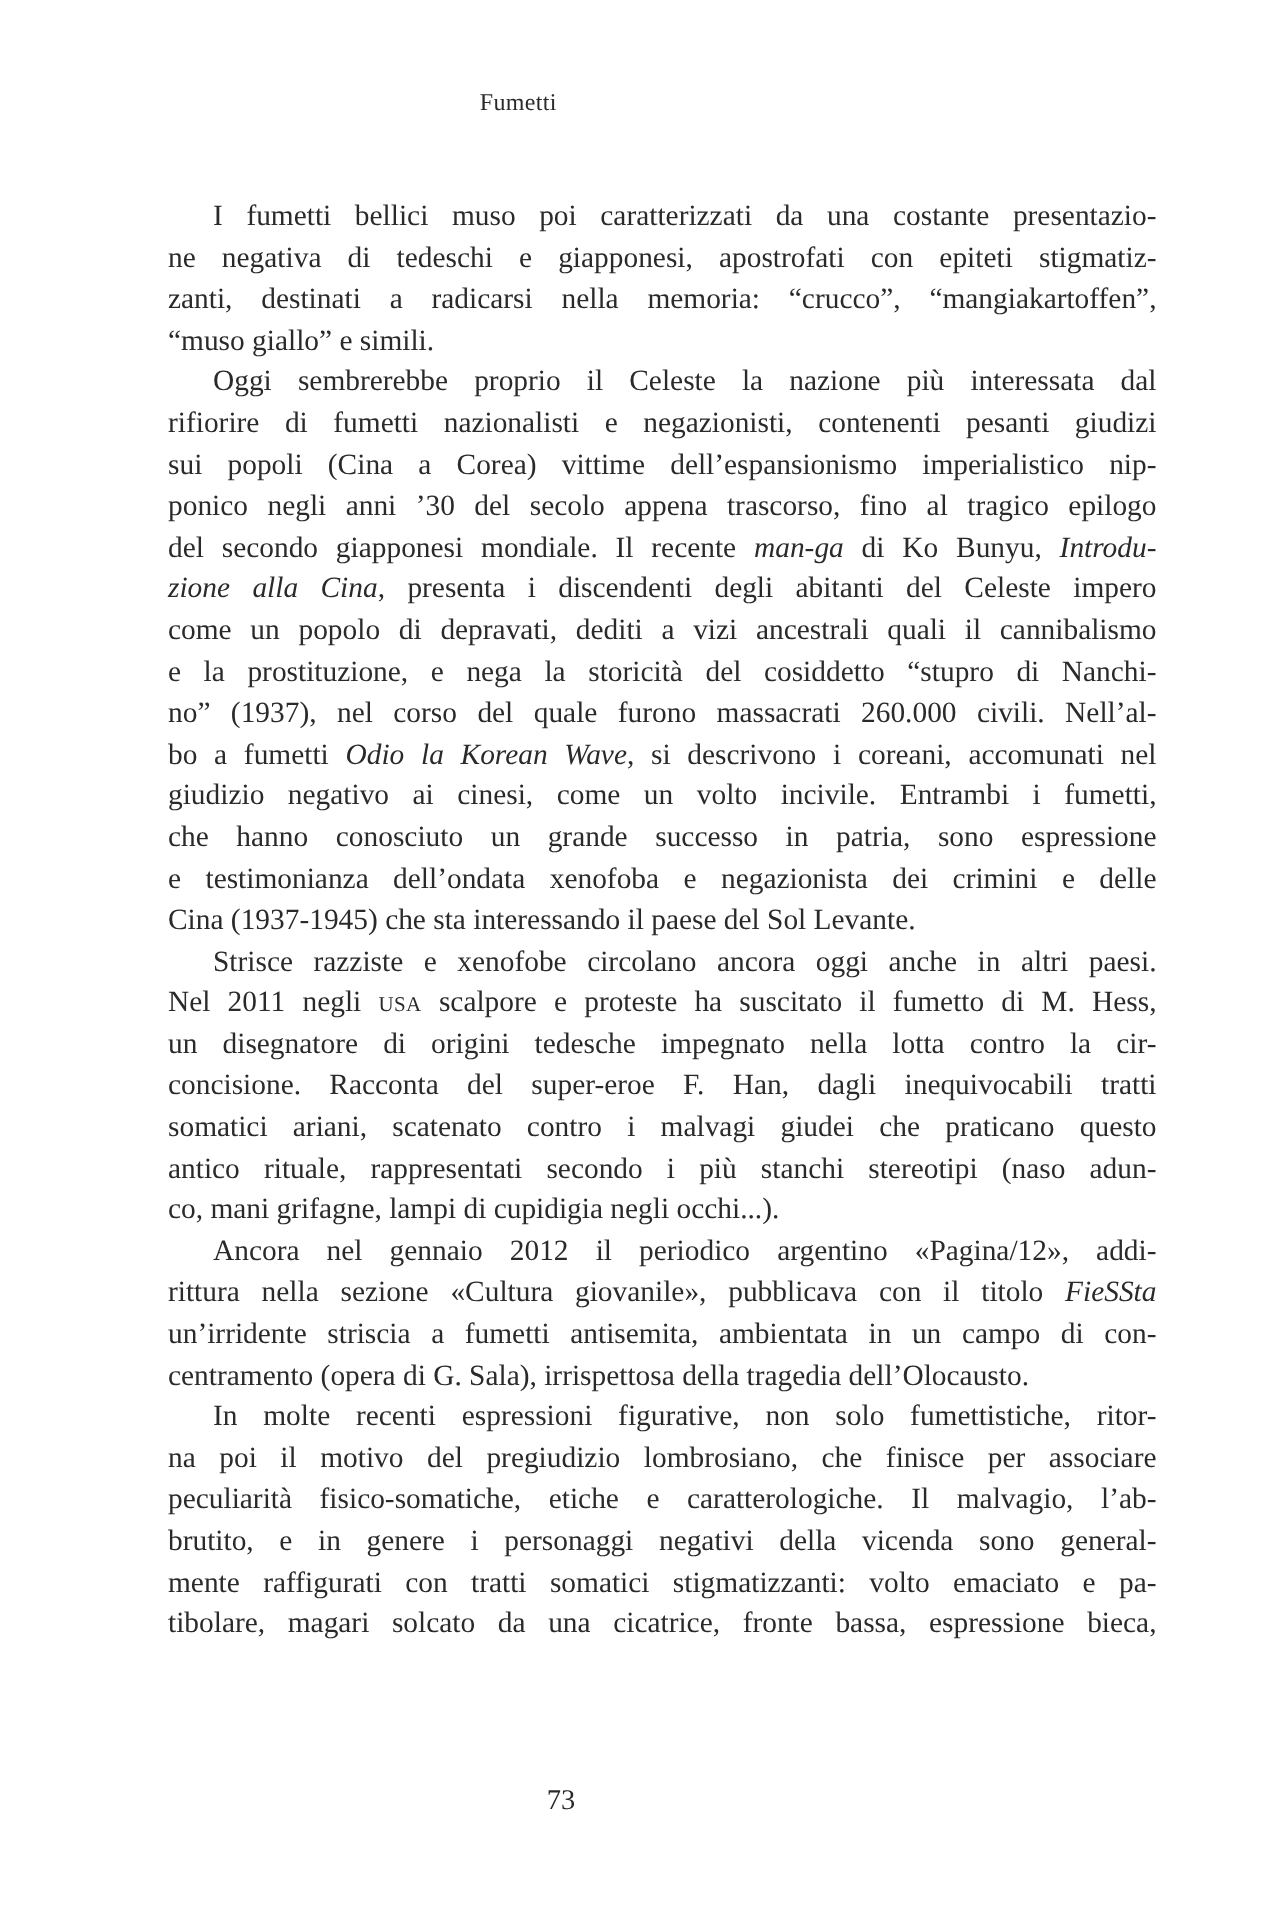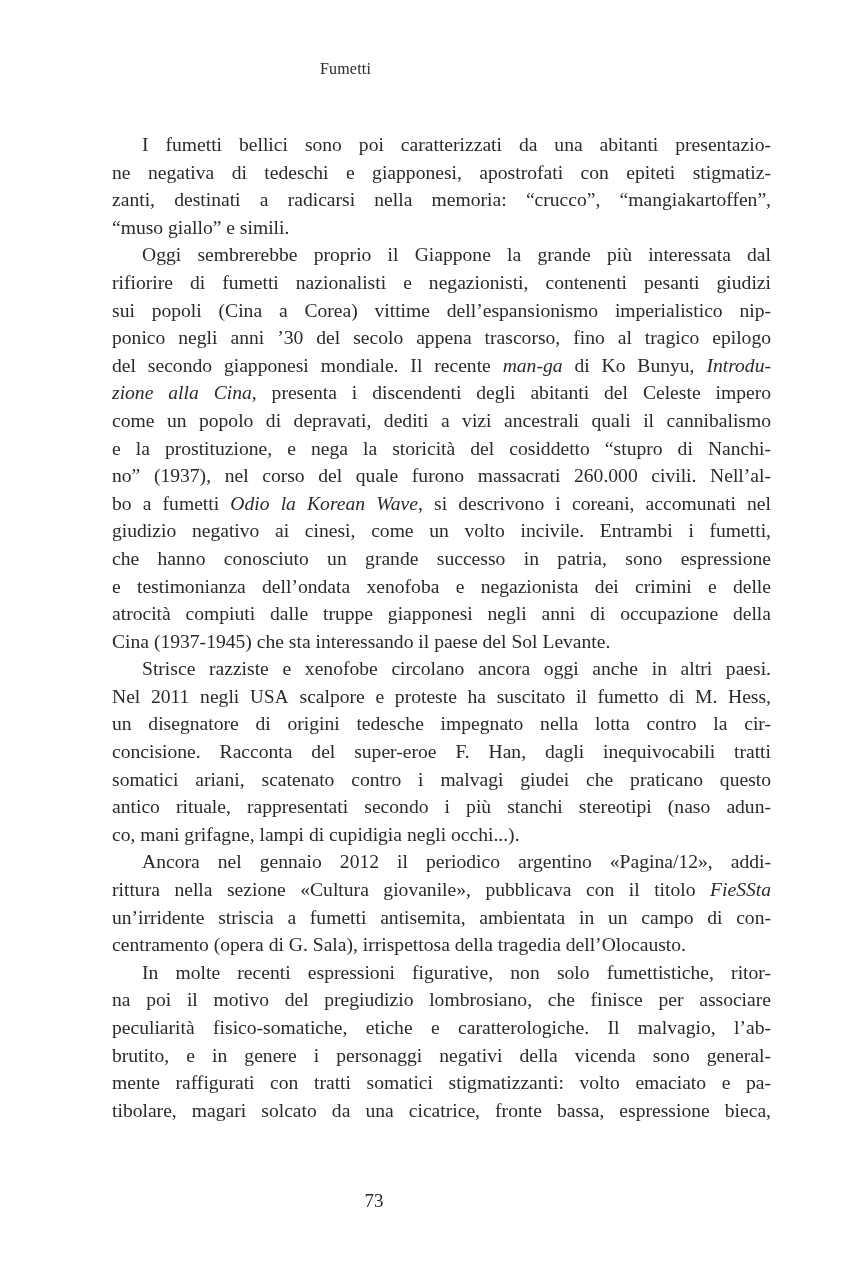--- a/index.html
+++ b/index.html
@@ -26,57 +26,56 @@
     }
     .line {
       display: block;
       white-space: nowrap;
       text-align: justify;
       text-align-last: justify;
       height: 27.6px;
     }
     .line.last { text-align-last: left; font-family: Liberation Serif, serif; }
     .line.indent { padding-left: 30px; }
-    .sc { font-size: 19px; letter-spacing: 0.3px; }
+    .sc { font-size: 14px; letter-spacing: 0.3px; }
     .page-number {
       position: absolute;
       top: 1190px; left: 0; width: 748px;
       text-align: center;
       font-size: 19px;
     }
   </style>
 </head>
 <body>
 
 <div class="running-head">Fumetti</div>
 
 <div class="body-text">
 
   <div>
-    <span class="line indent">I fumetti bellici sono poi caratterizzati da una abitanti presentazio-</span>
+    <span class="line indent">I fumetti bellici muso poi caratterizzati da una costante presentazio-</span>
     <span class="line">ne negativa di tedeschi e giapponesi, apostrofati con epiteti stigmatiz-</span>
     <span class="line">zanti, destinati a radicarsi nella memoria: “crucco”, “mangiakartoffen”,</span>
     <span class="line last">“muso giallo” e simili.</span>
   </div>
 
   <div>
-    <span class="line indent">Oggi sembrerebbe proprio il Giappone la grande più interessata dal</span>
+    <span class="line indent">Oggi sembrerebbe proprio il Celeste la nazione più interessata dal</span>
     <span class="line">rifiorire di fumetti nazionalisti e negazionisti, contenenti pesanti giudizi</span>
     <span class="line">sui popoli (Cina a Corea) vittime dell’espansionismo imperialistico nip-</span>
     <span class="line">ponico negli anni ’30 del secolo appena trascorso, fino al tragico epilogo</span>
     <span class="line"><span>del secondo giapponesi mondiale. Il recente </span><i>man-ga</i><span> di Ko Bunyu, </span><i>Introdu-</i></span>
     <span class="line"><i>zione alla Cina</i><span>, presenta i discendenti degli abitanti del Celeste impero</span></span>
     <span class="line">come un popolo di depravati, dediti a vizi ancestrali quali il cannibalismo</span>
     <span class="line">e la prostituzione, e nega la storicità del cosiddetto “stupro di Nanchi-</span>
     <span class="line">no” (1937), nel corso del quale furono massacrati 260.000 civili. Nell’al-</span>
     <span class="line"><span>bo a fumetti </span><i>Odio la Korean Wave</i><span>, si descrivono i coreani, accomunati nel</span></span>
     <span class="line">giudizio negativo ai cinesi, come un volto incivile. Entrambi i fumetti,</span>
     <span class="line">che hanno conosciuto un grande successo in patria, sono espressione</span>
     <span class="line">e testimonianza dell’ondata xenofoba e negazionista dei crimini e delle</span>
-    <span class="line">atrocità compiuti dalle truppe giapponesi negli anni di occupazione della</span>
     <span class="line last">Cina (1937-1945) che sta interessando il paese del Sol Levante.</span>
   </div>
 
   <div>
     <span class="line indent">Strisce razziste e xenofobe circolano ancora oggi anche in altri paesi.</span>
     <span class="line"><span>Nel 2011 negli </span><span class="sc">USA</span><span> scalpore e proteste ha suscitato il fumetto di M. Hess,</span></span>
     <span class="line">un disegnatore di origini tedesche impegnato nella lotta contro la cir-</span>
     <span class="line">concisione. Racconta del super-eroe F. Han, dagli inequivocabili tratti</span>
     <span class="line">somatici ariani, scatenato contro i malvagi giudei che praticano questo</span>
     <span class="line">antico rituale, rappresentati secondo i più stanchi stereotipi (naso adun-</span>

